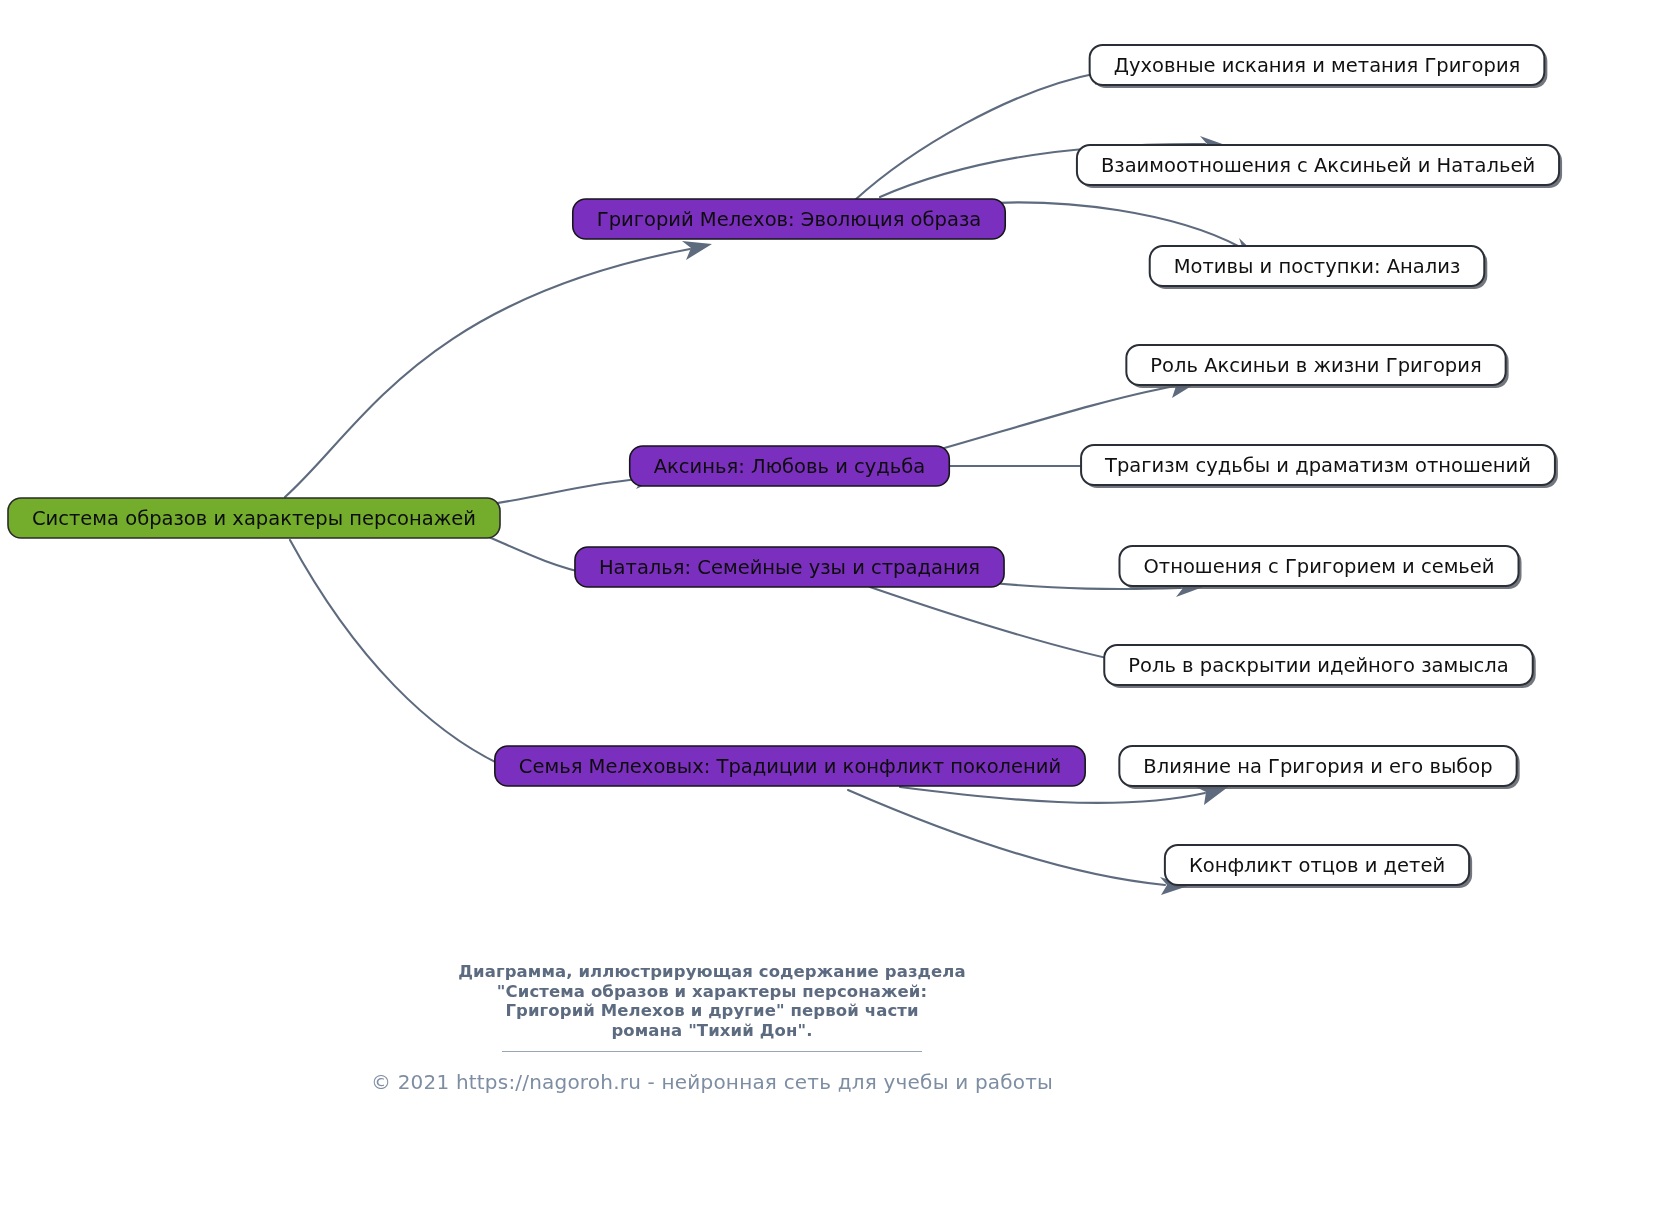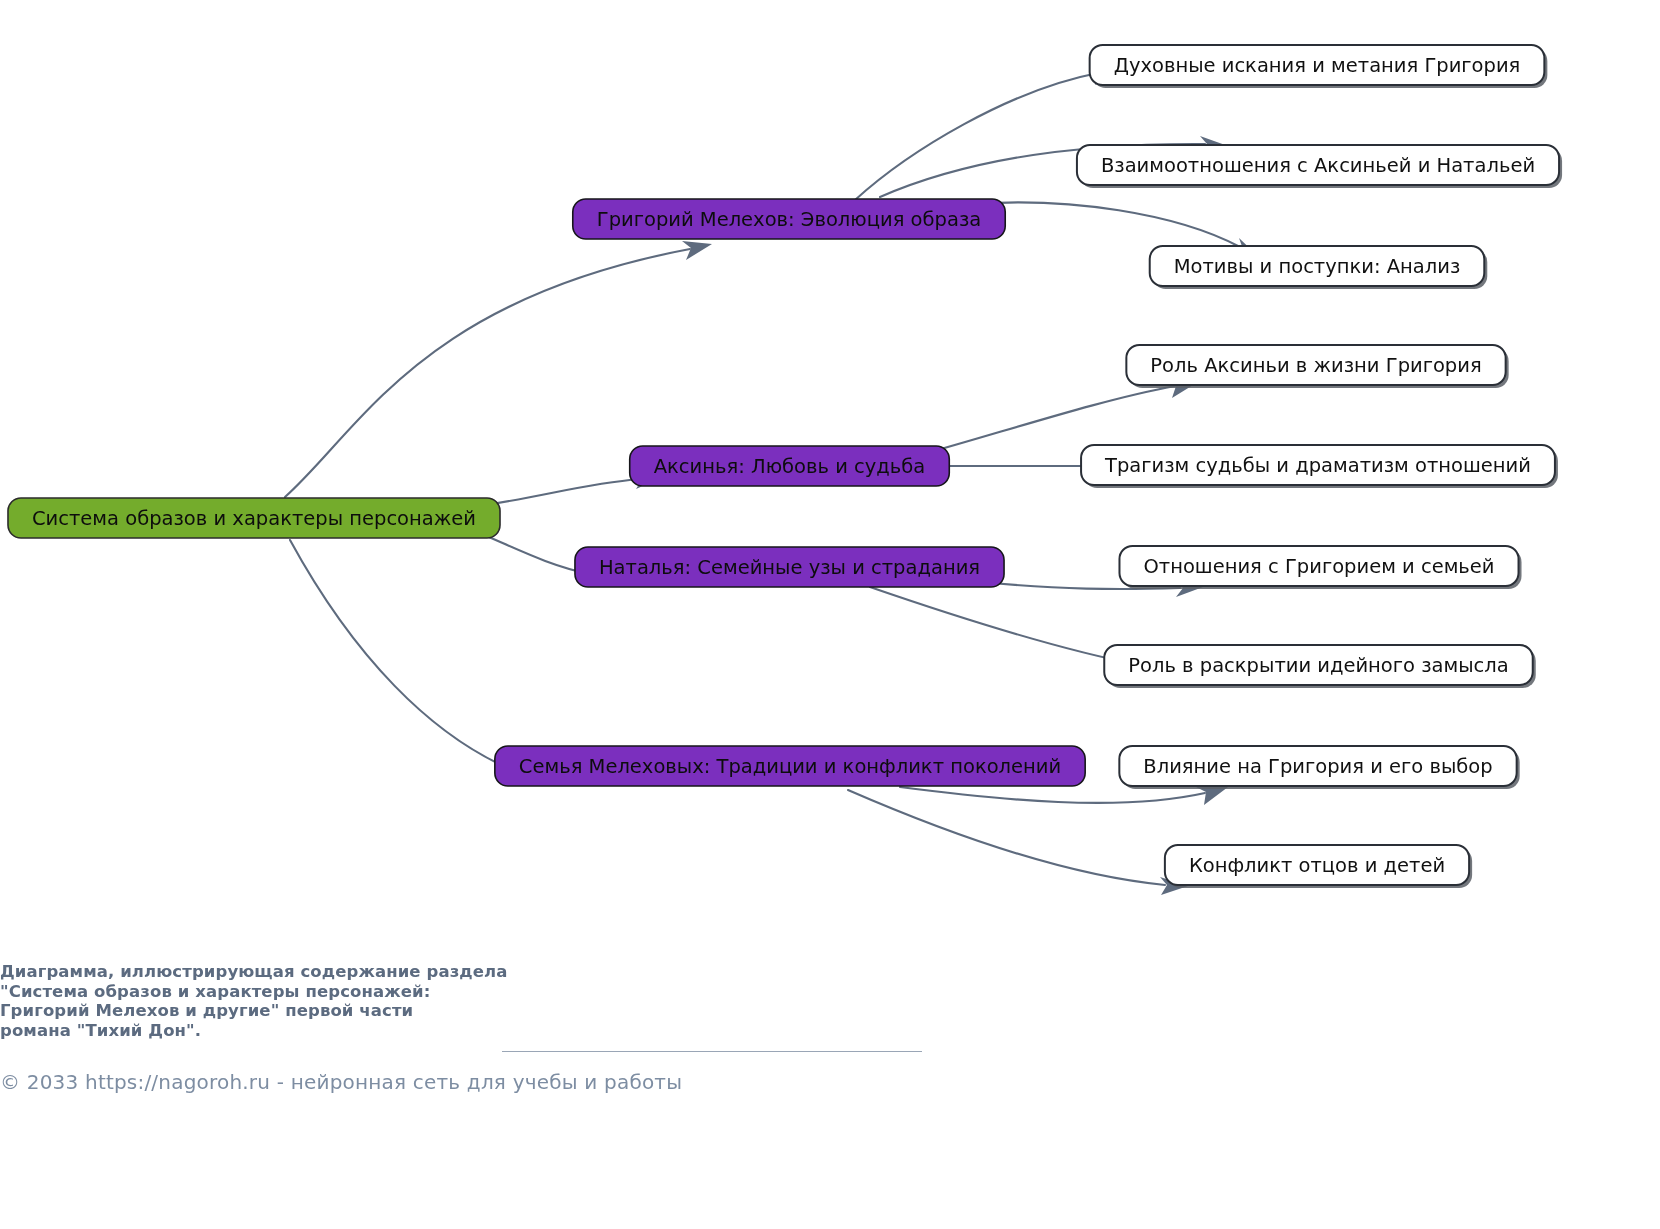--- a/index.html
+++ b/index.html
@@ -61,20 +61,21 @@
   }
   .root-box {
     stroke: #2b2b2b;
     stroke-width: 1.6;
   }
   .caption-block {
     position: absolute;
     left: 0;
     top: 962px;
     width: 1424px;
+    text-align: center;
     pointer-events: none;
   }
   .caption-line {
     font-family: "DejaVu Sans", sans-serif;
     font-size: 16.5px;
     font-weight: bold;
     color: #5c6b80;
     line-height: 19.6px;
     letter-spacing: 0.1px;
   }
@@ -226,14 +227,14 @@
   </g>
 
 </svg>
 
 <div class="caption-block">
   <div class="caption-line">Диаграмма, иллюстрирующая содержание раздела</div>
   <div class="caption-line">"Система образов и характеры персонажей:</div>
   <div class="caption-line">Григорий Мелехов и другие" первой части</div>
   <div class="caption-line">романа "Тихий Дон".</div>
   <div class="caption-rule"></div>
-  <div class="copyright">© 2033 https://nagoroh.ru - нейронная сеть для учебы и работы</div>
+  <div class="copyright">© 2021 https://nagoroh.ru - нейронная сеть для учебы и работы</div>
 </div>
 
 </body></html>

